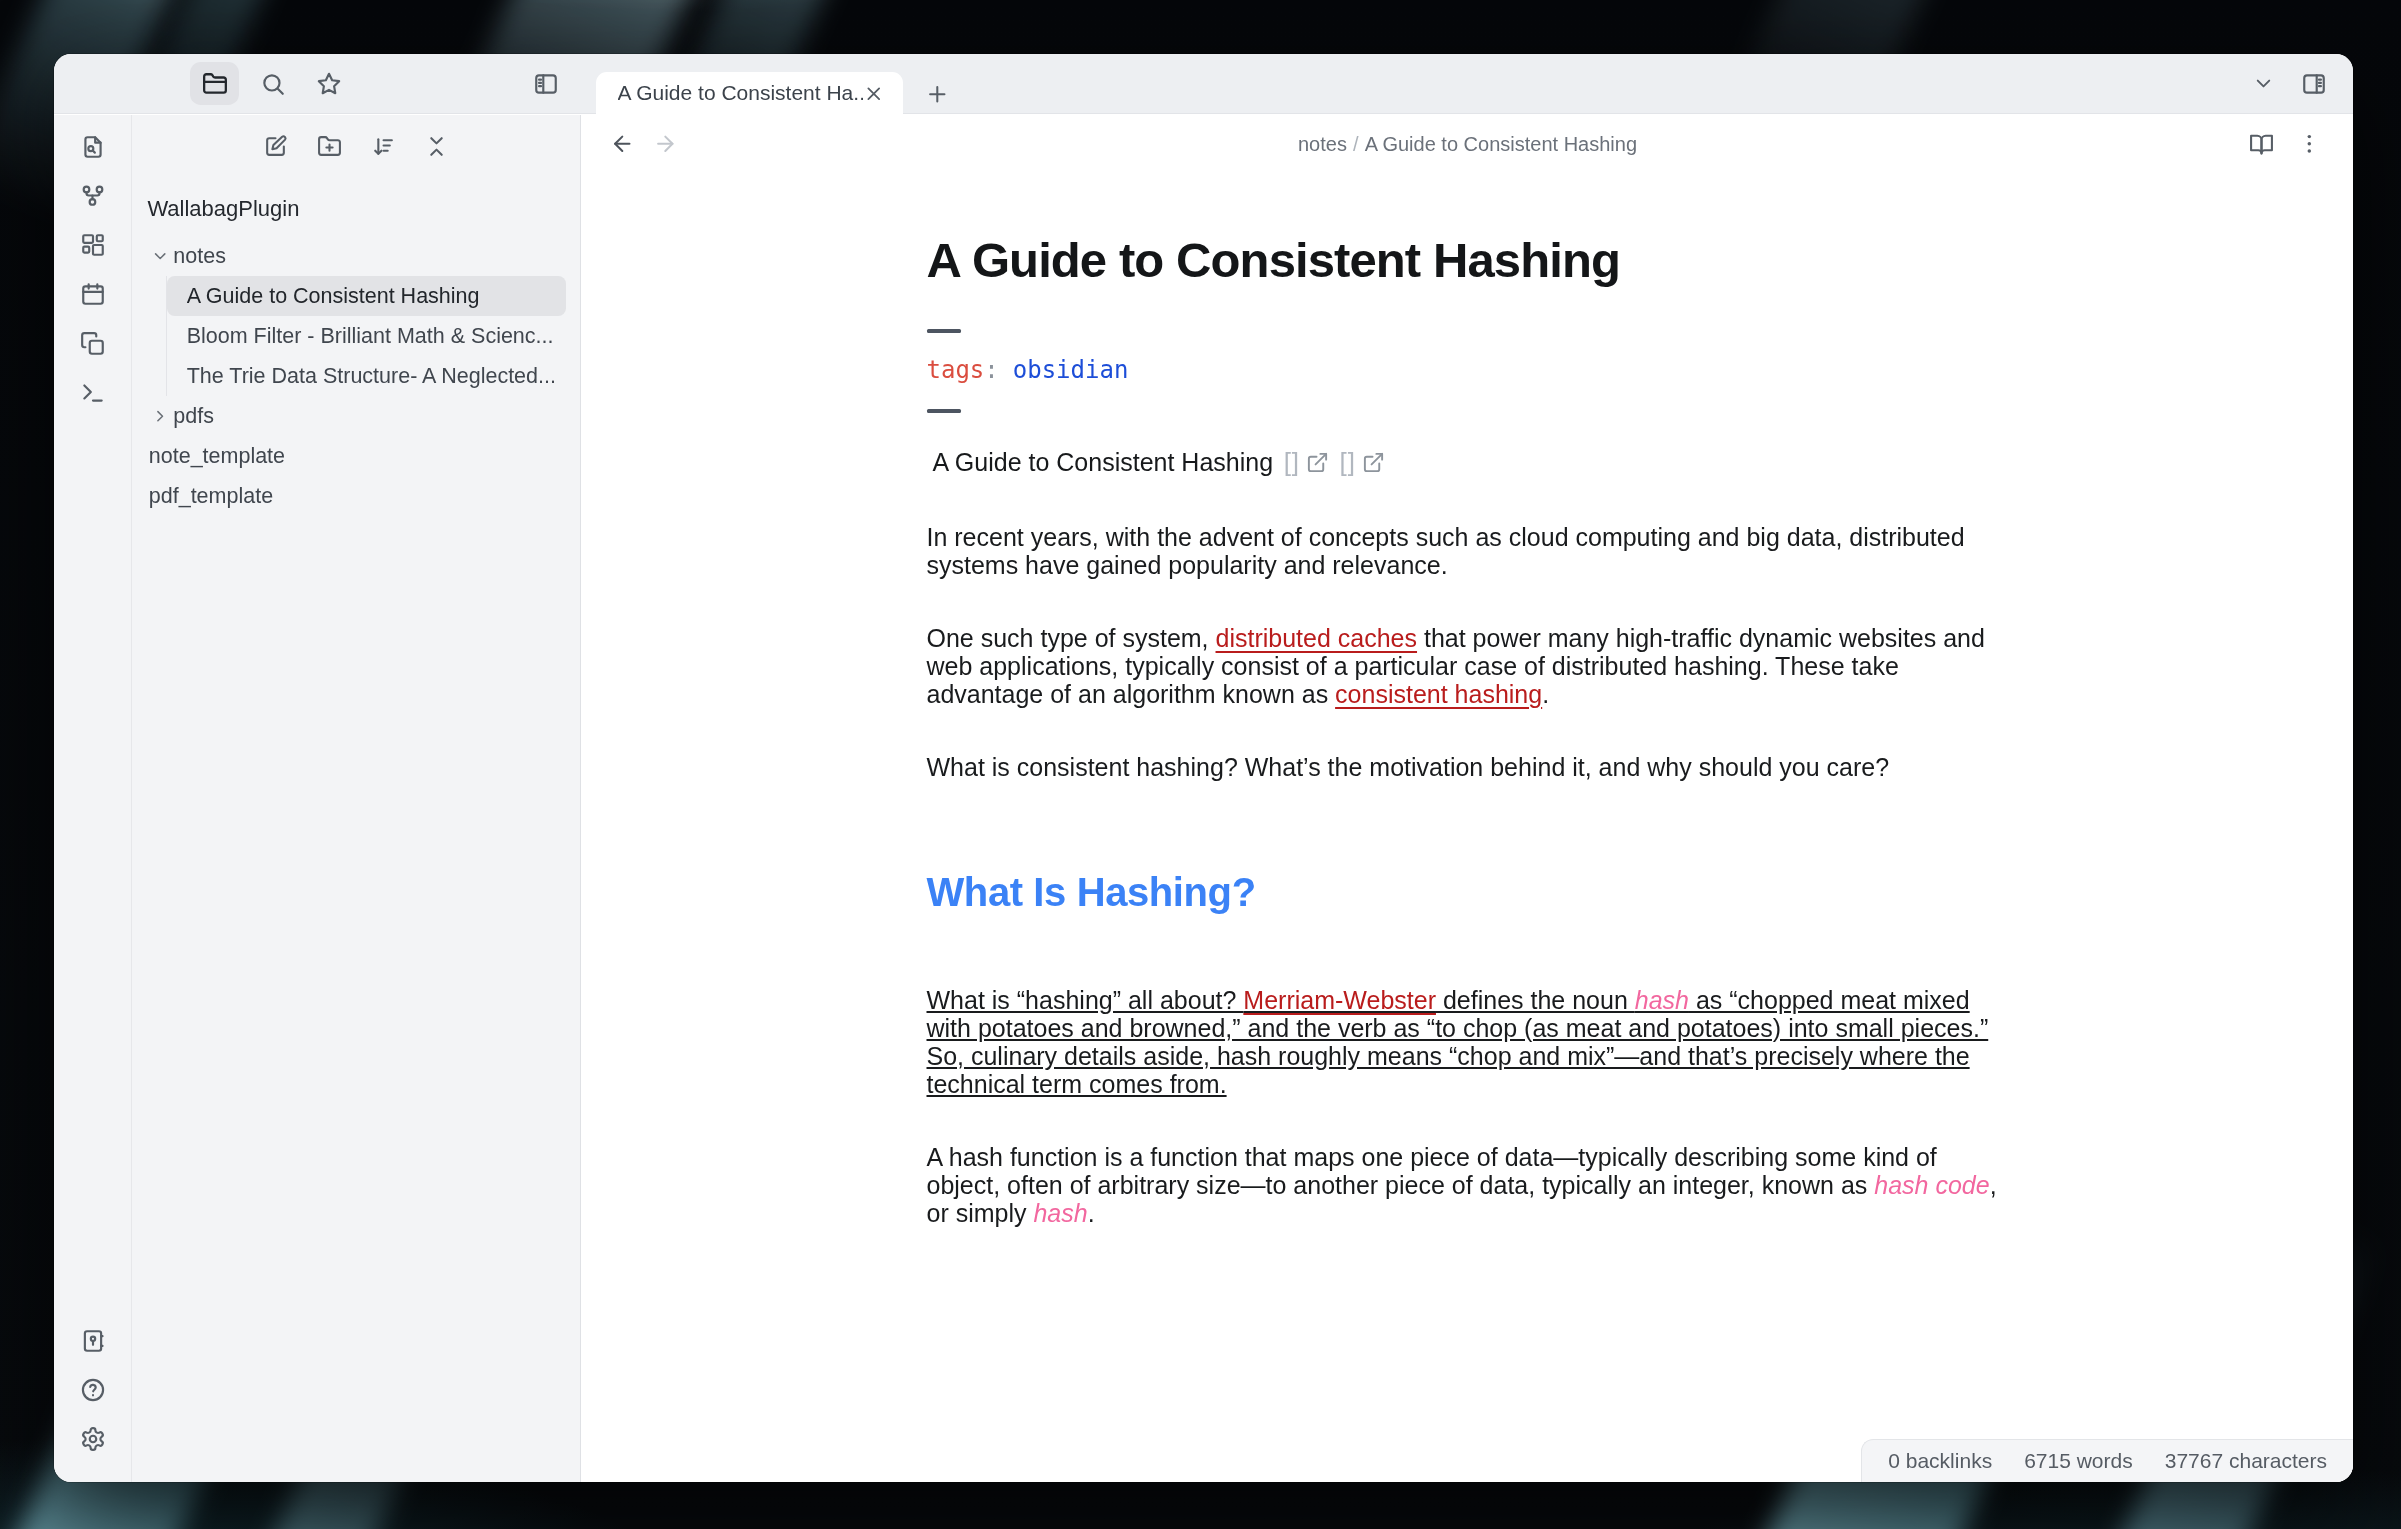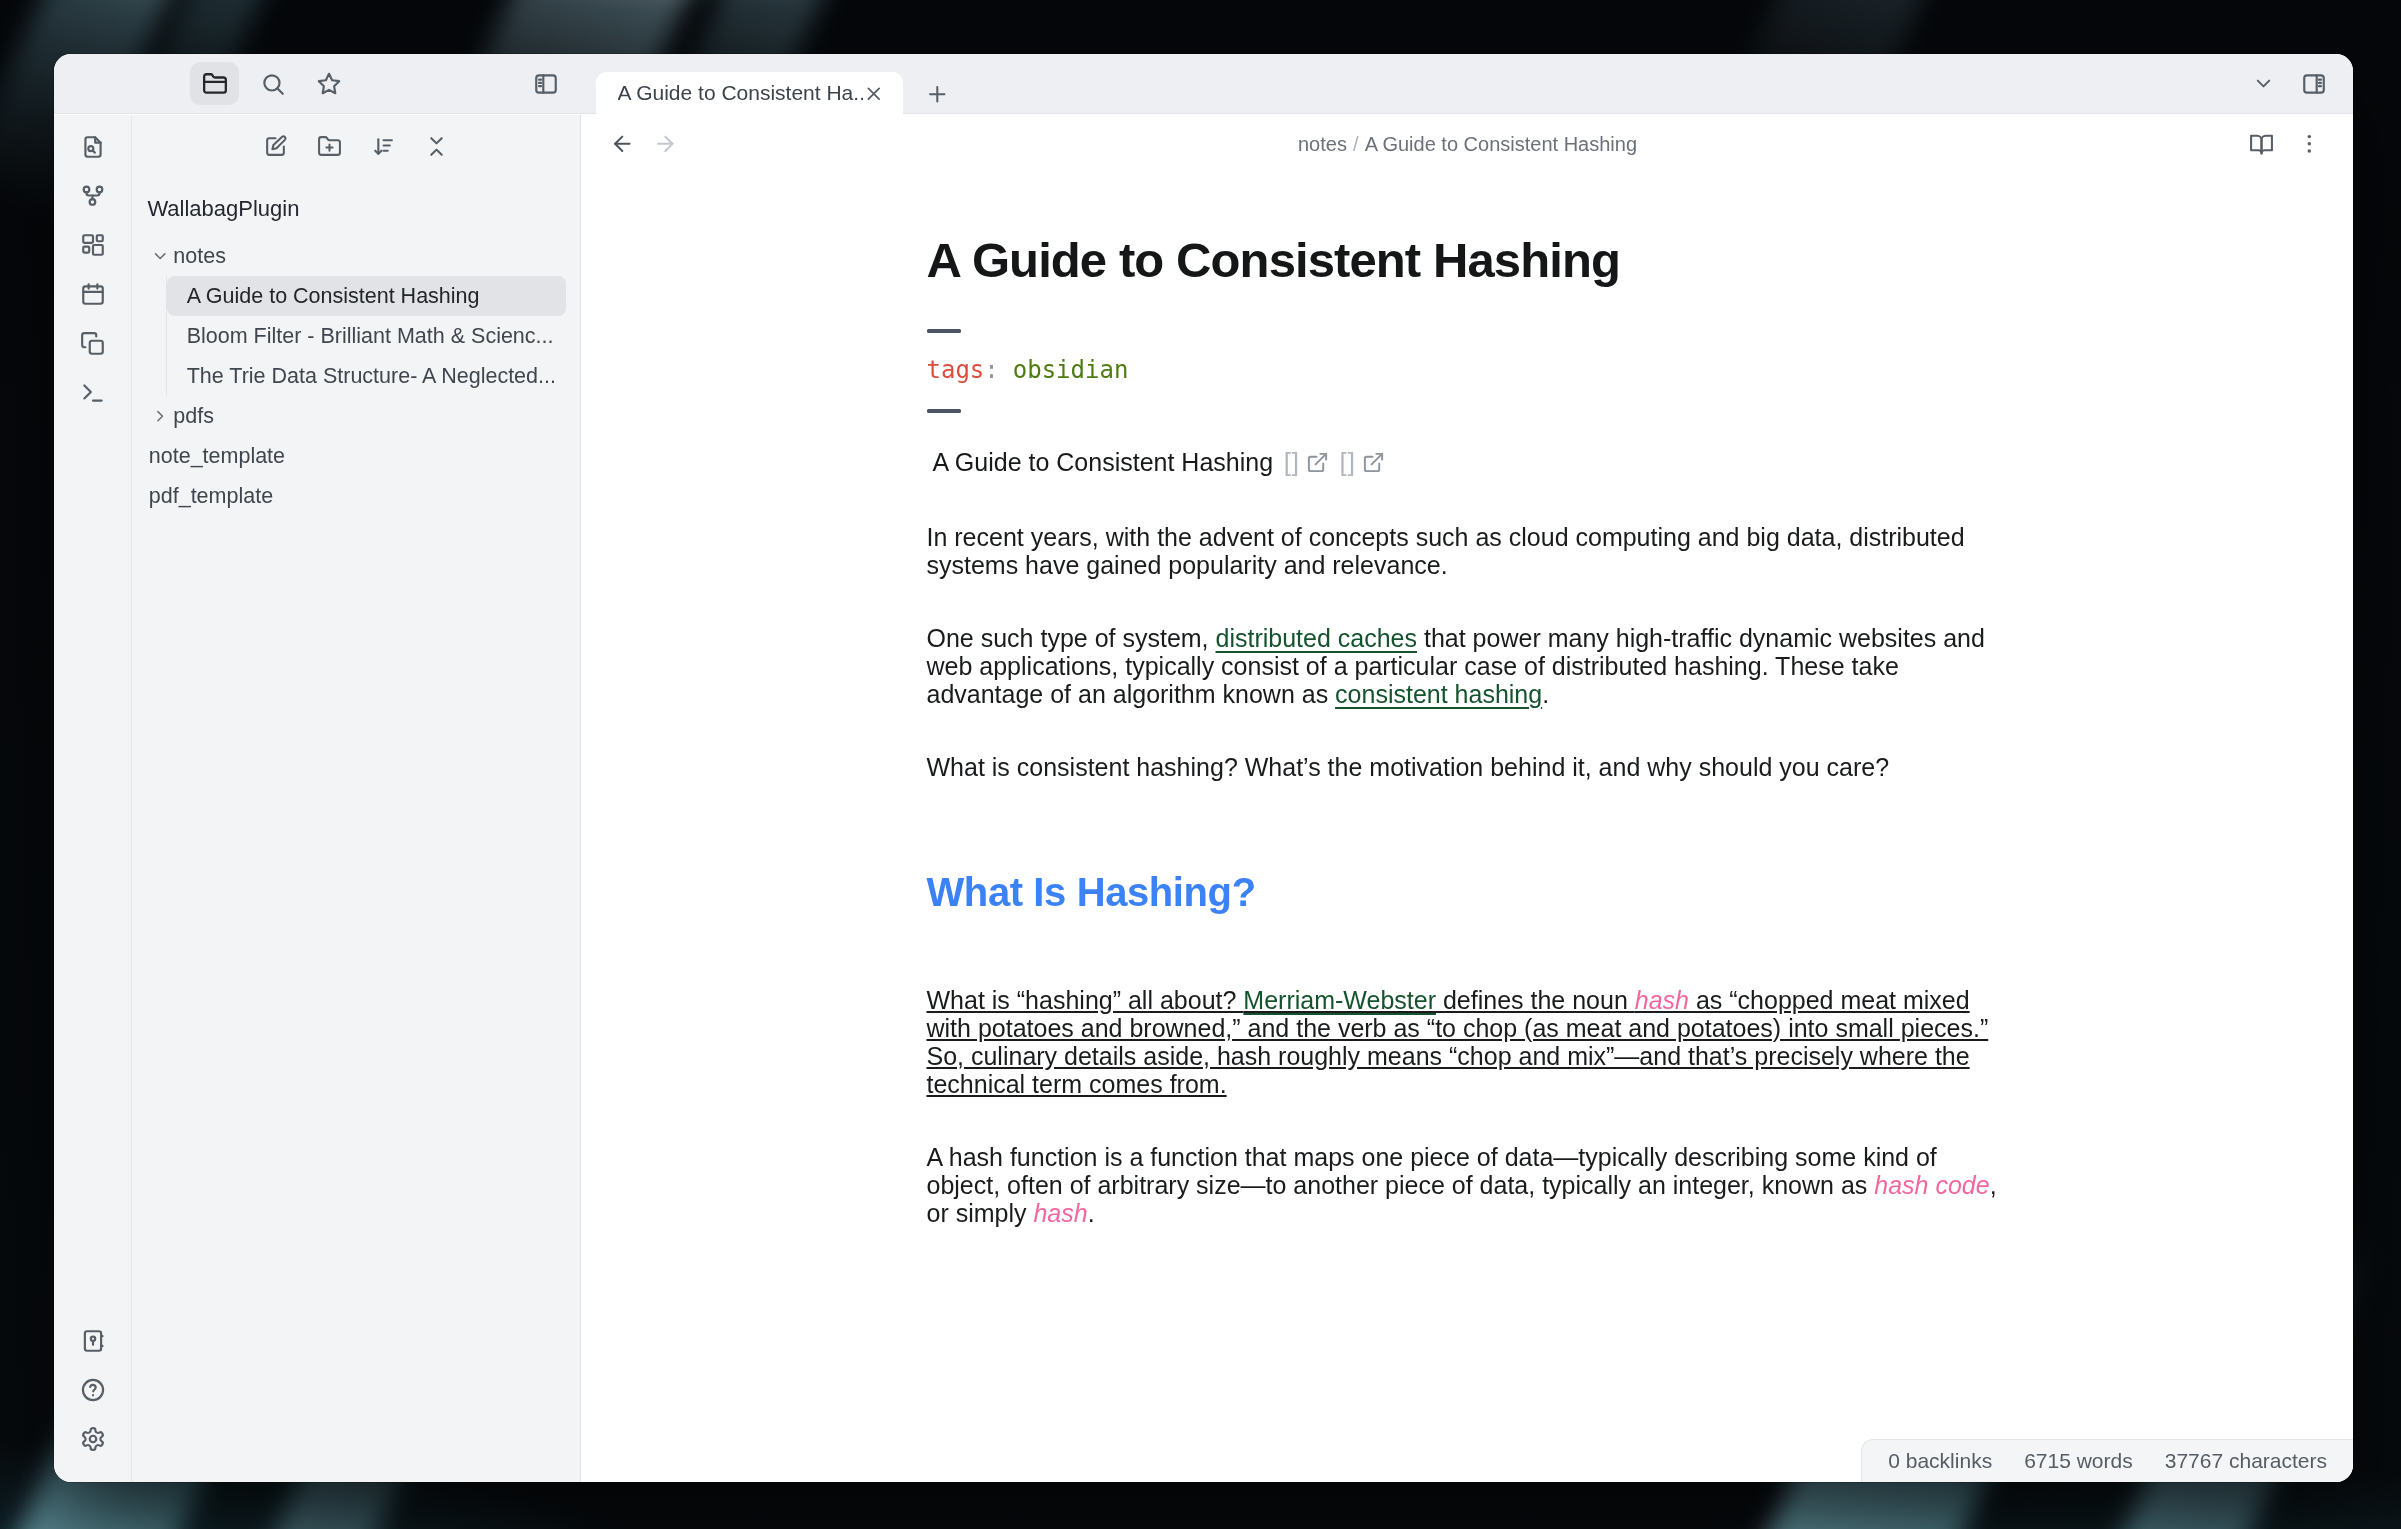--- a/index.html
+++ b/index.html
@@ -78,29 +78,29 @@
   .breadcrumb { position:absolute; left:0; right:0; top:50%; transform:translateY(-50%);
     text-align:center; font-size:20px; color:#6b717a; }
   .breadcrumb .crumb-sep { color:#aeb4bb; padding:0 6.1px; }
   .arrow-disabled { color:#c3c7cd; }
 
   .content { width:1082px; margin:60px auto 0; color:#17191b; }
   .doc-h1 { font-size:49px; font-weight:800; letter-spacing:-0.9px; color:#141618; line-height:1.15; }
   .dashline { width:34px; height:3.8px; background:#4d5561; border-radius:1.5px; }
   .dash-1 { margin-top:41px; } .dash-2 { margin-top:24.6px; }
   .fm-line { margin-top:23px; font-family:"DejaVu Sans Mono", monospace; font-size:24px; }
-  .fm-key { color:#da4d3f; } .fm-colon { color:#8b929b; } .fm-value { color:#4d7c0f; margin-left:14px; }
+  .fm-key { color:#da4d3f; } .fm-colon { color:#8b929b; } .fm-value { color:#1d4ed8; margin-left:14px; }
   .linkline { margin-top:34px; font-size:25px; color:#17191b; display:flex; align-items:center; padding-left:6.1px; }
   .bracket { color:#b1b7bf; font-size:26px; margin-left:10.7px; letter-spacing:0.8px; }
   .ext-icon { width:23px; height:23px; stroke:#8d949c; fill:none; stroke-width:2;
     stroke-linecap:round; stroke-linejoin:round; margin-left:6.1px; }
   .content p { font-size:25px; line-height:28px; margin-top:45px; color:#191b1d; }
   .doc-h2 { margin-top:89px; font-size:40px; font-weight:800; color:#3b82f6; letter-spacing:-0.4px; }
   .doc-h2 + p { margin-top:71px;text-decoration:underline; }
-  a.doclink { color:#14532d; text-decoration:underline; text-decoration-thickness:1.5px;
+  a.doclink { color:#b91c1c; text-decoration:underline; text-decoration-thickness:1.5px;
     text-underline-offset:3.8px; cursor:pointer; }
   em.pink { color:#f2679f; font-style:italic; }
 
   
   .statusbar { position:absolute; right:0; bottom:0; height:43px; z-index:5;
     background:#f4f5f7; border-top:1.5px solid #e3e5e8; border-left:1.5px solid #e3e5e8;
     border-top-left-radius:12.3px; display:flex; align-items:center; gap:32px;
     padding:0 26px; font-size:21px; color:#565c64; }
 </style>
 </head>

